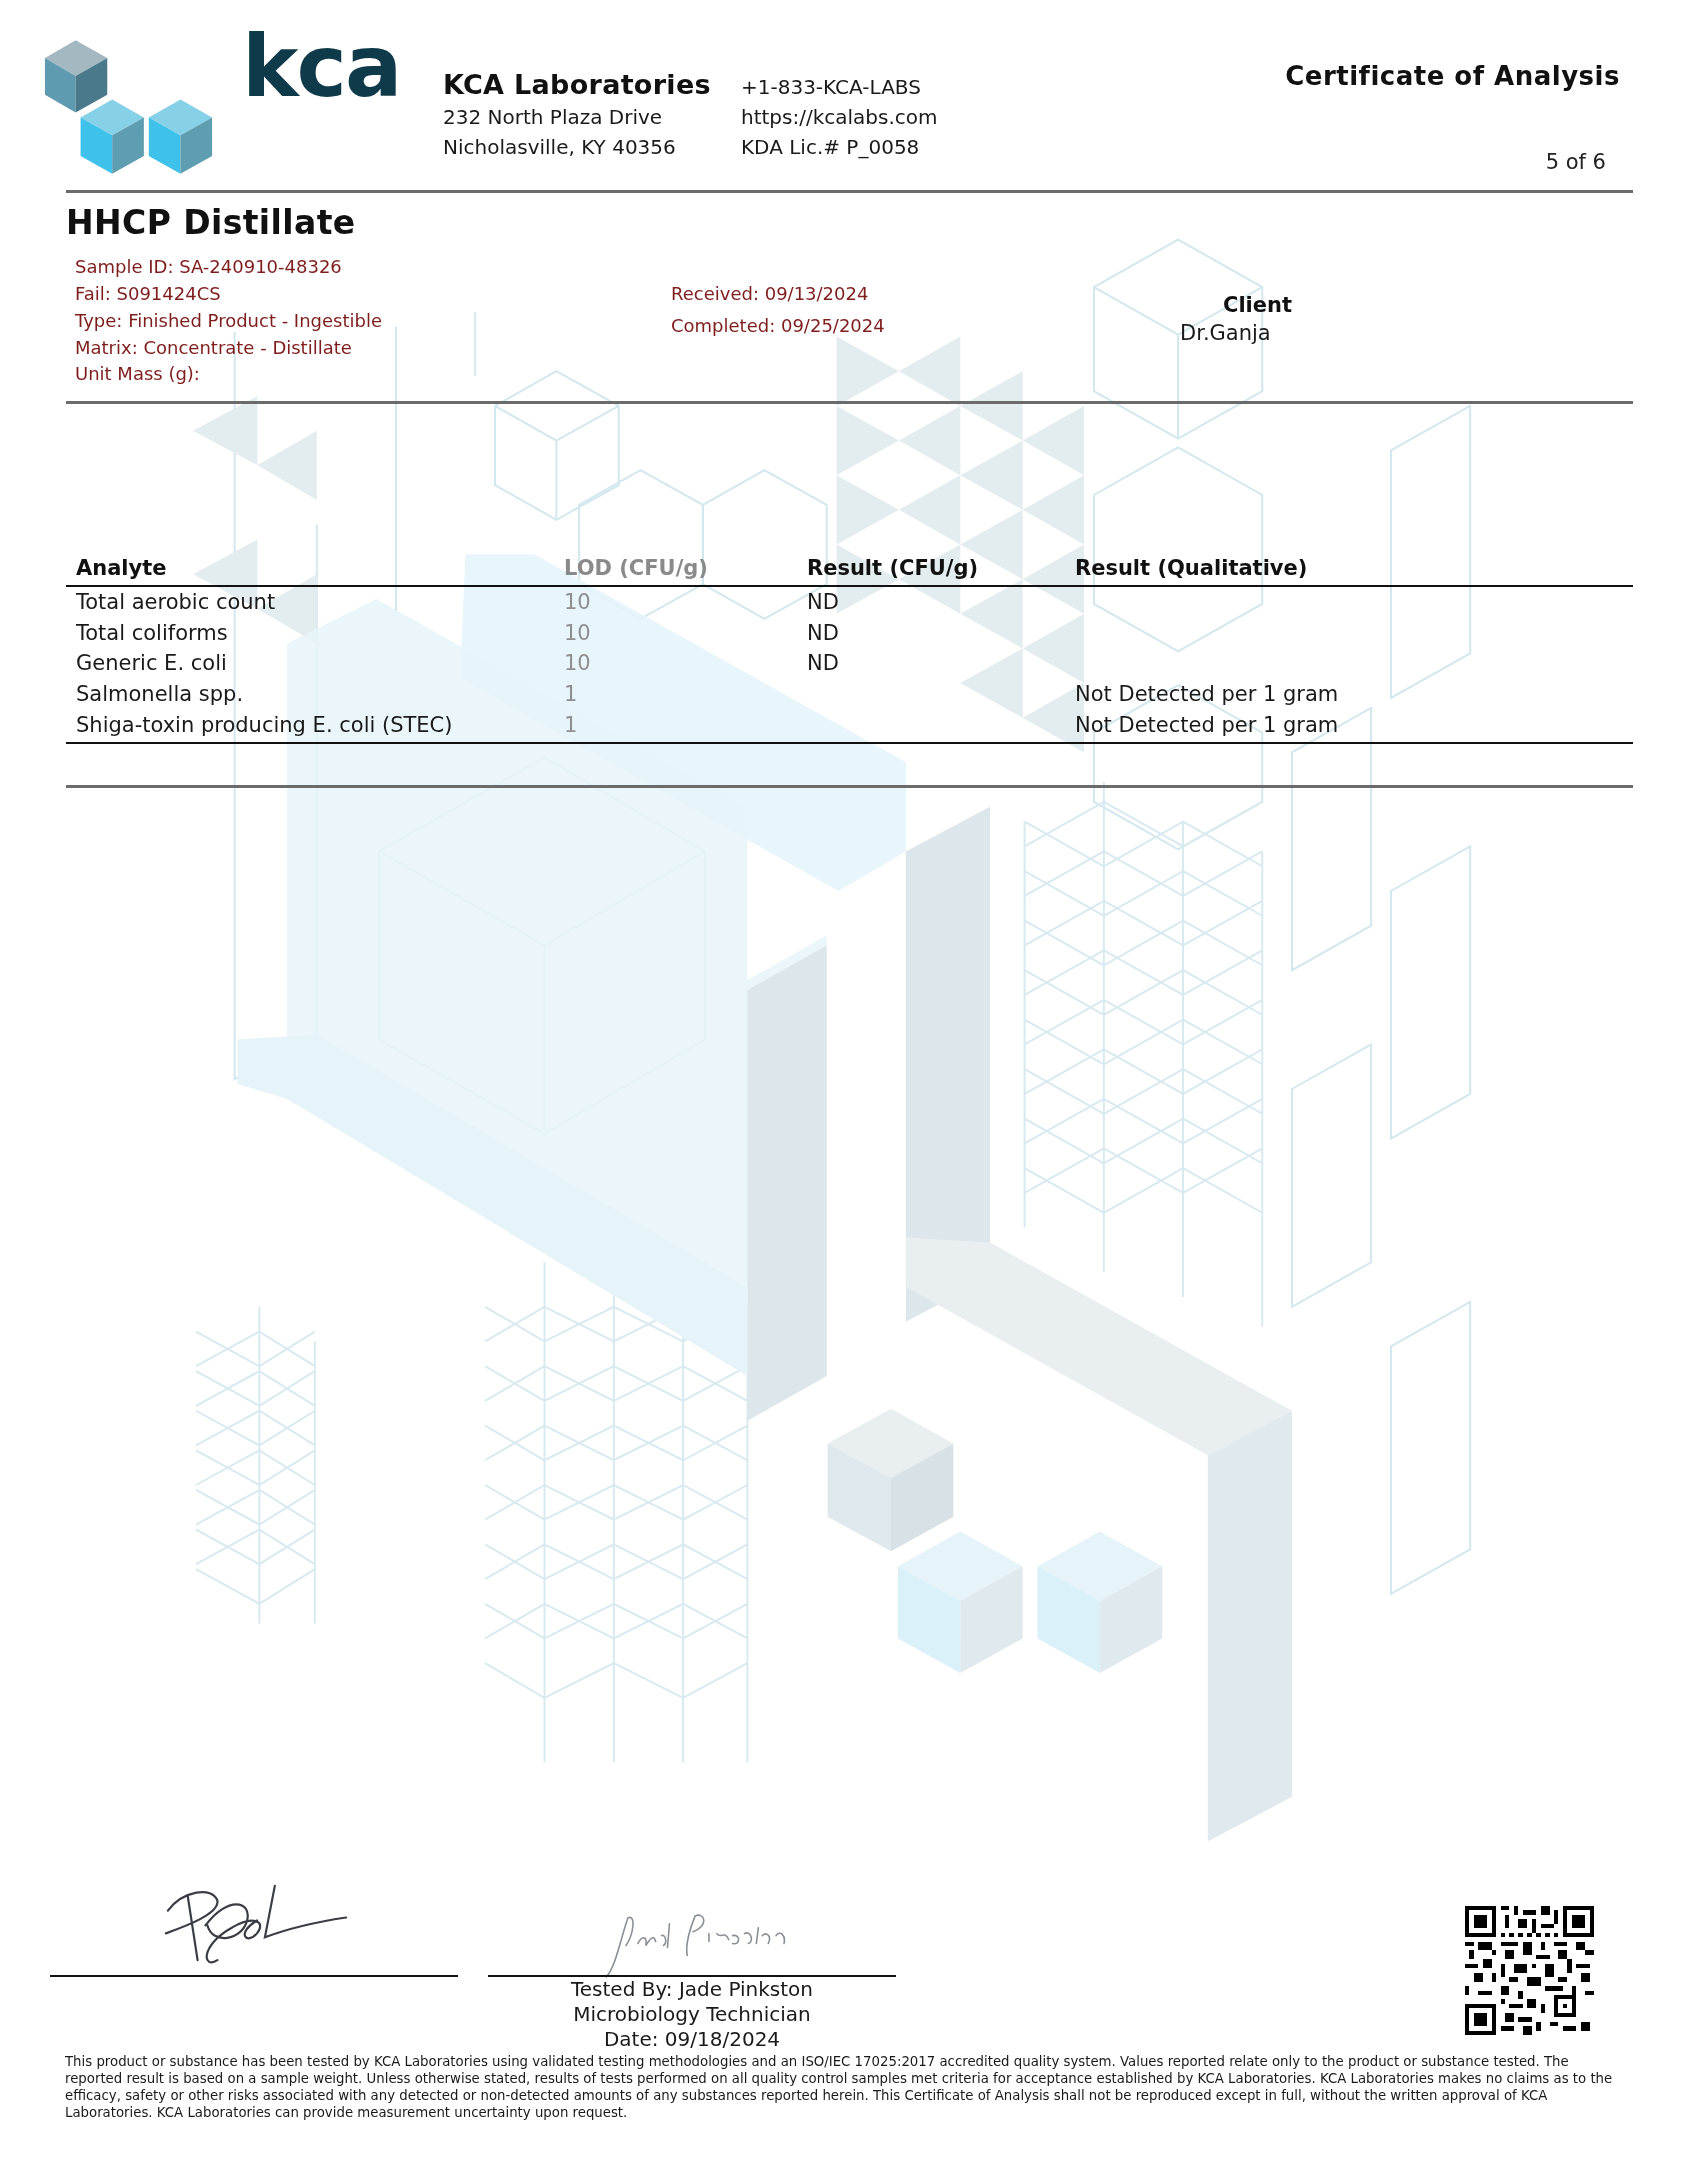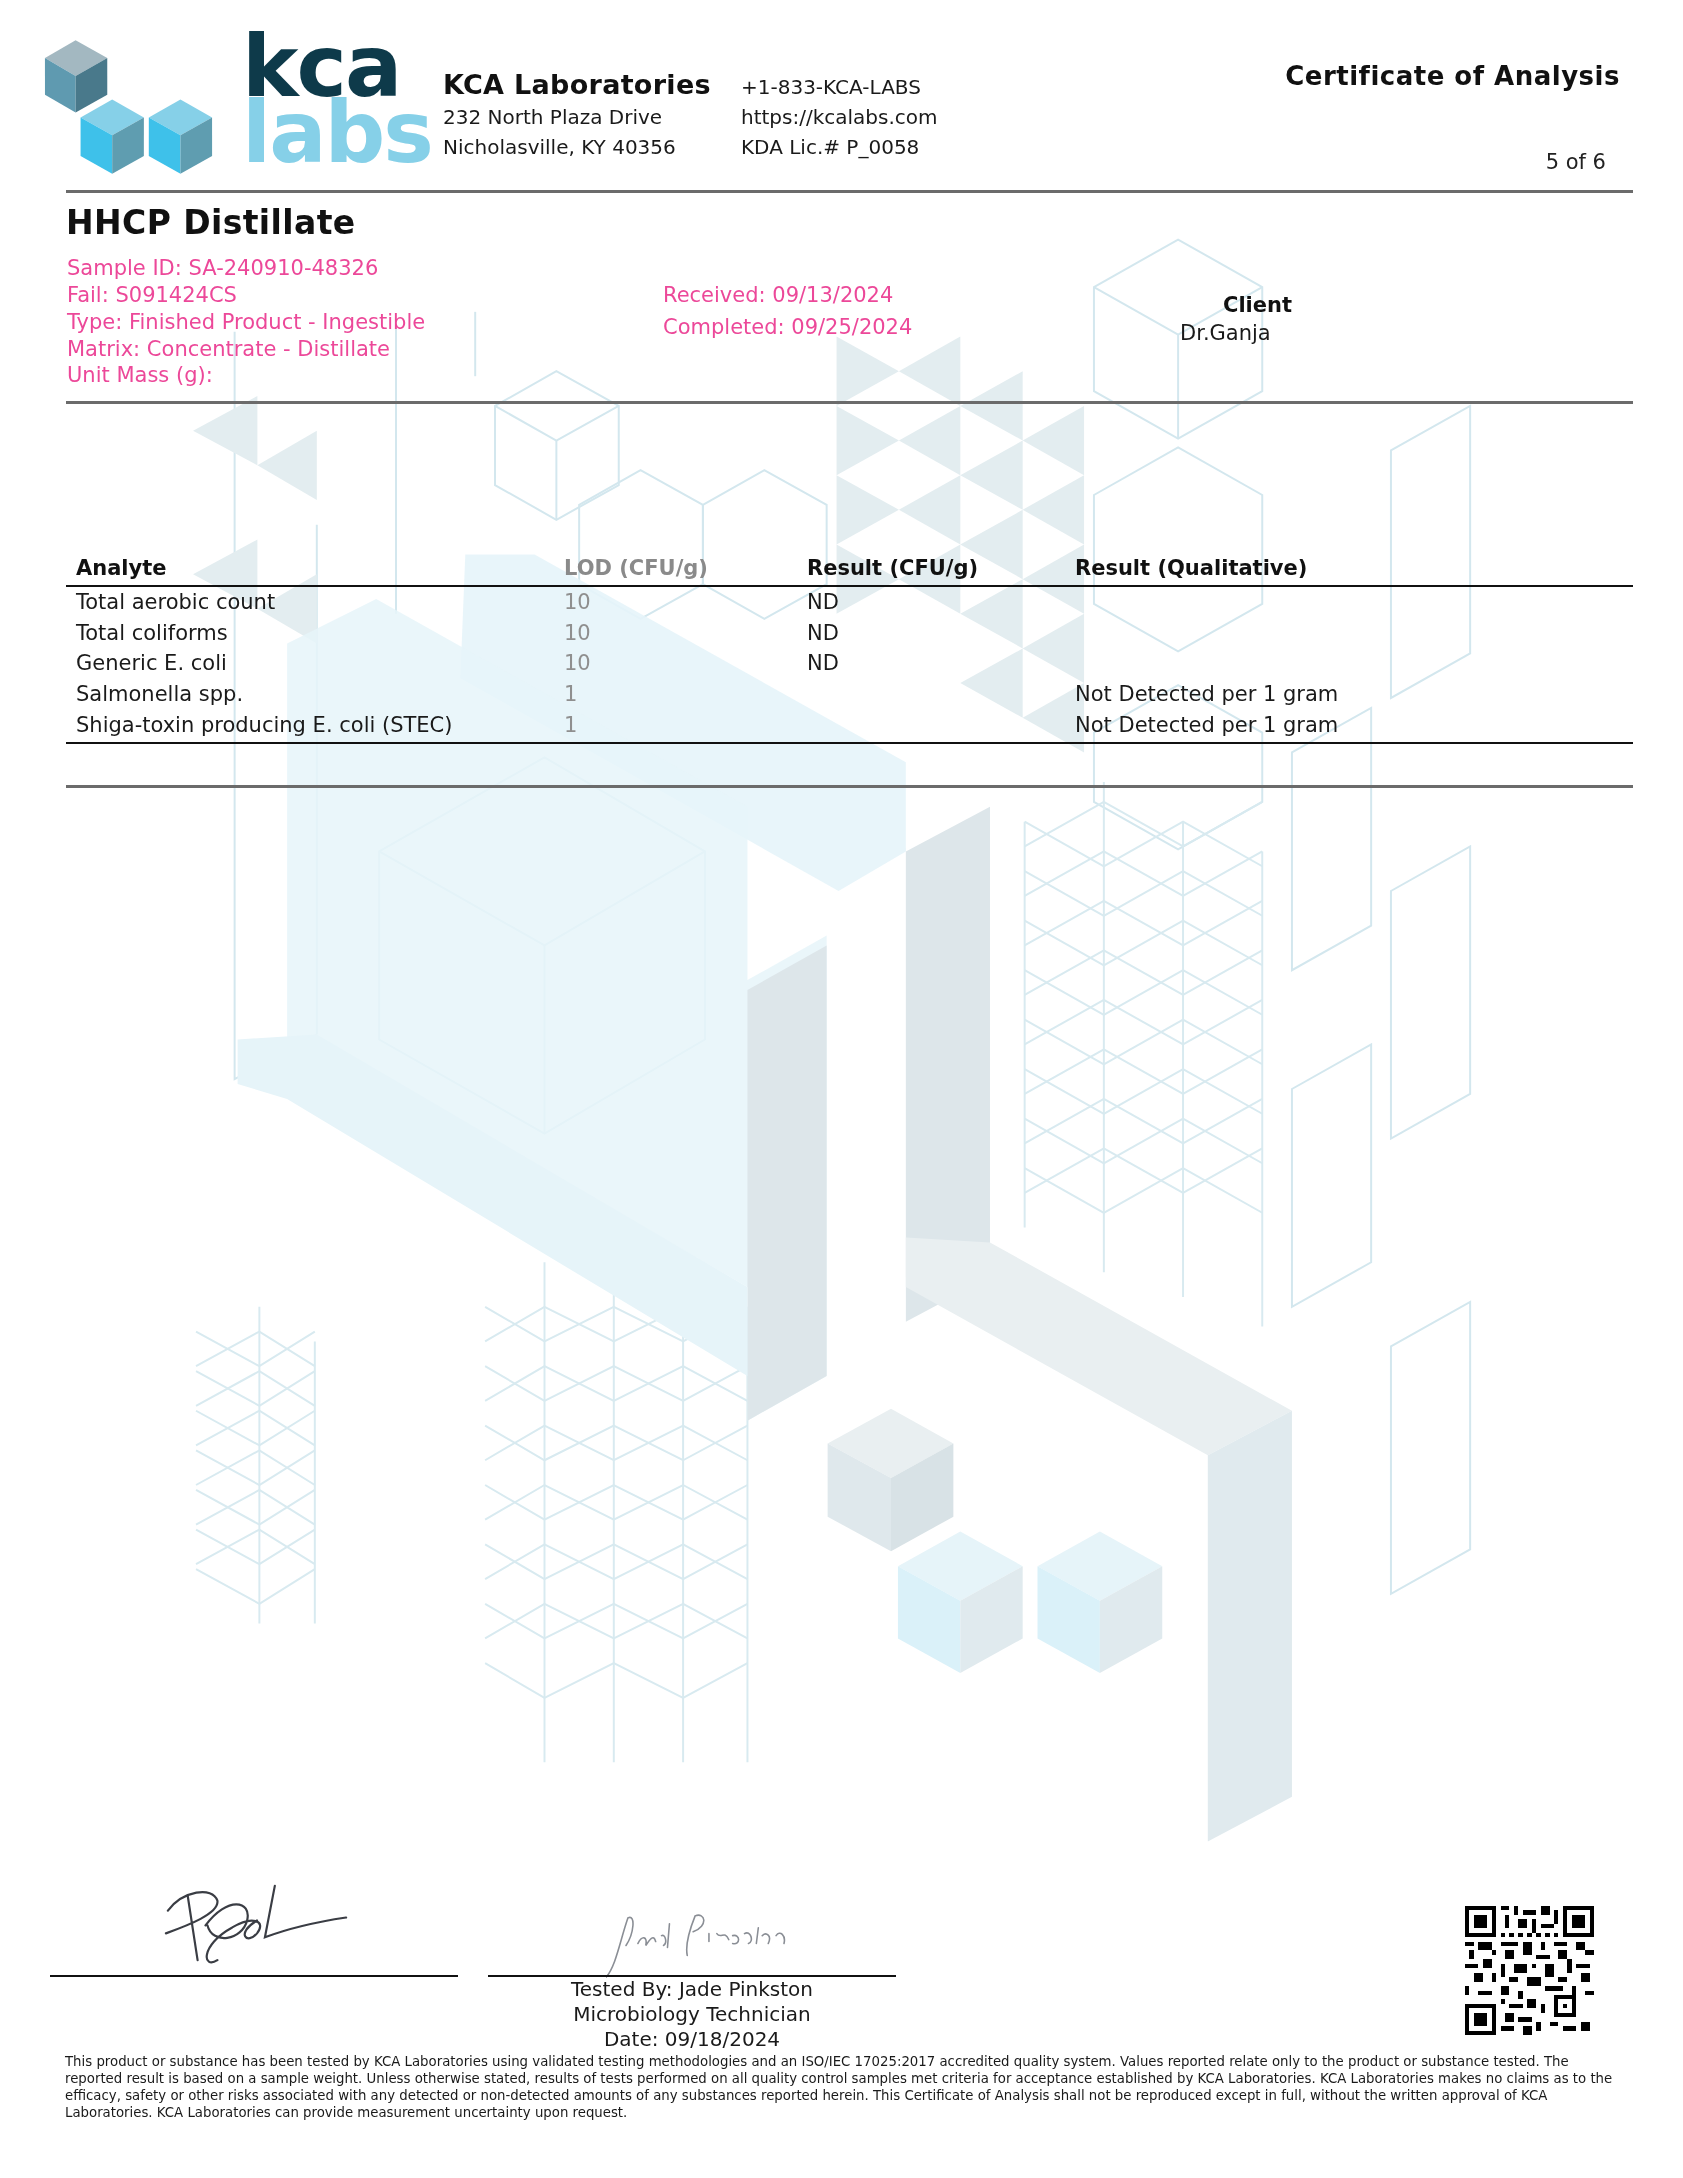--- a/index.html
+++ b/index.html
@@ -14,21 +14,21 @@
   .addr { left: 443px; font-size: 20px; color: #1a1a1a; }
   .contact { left: 741px; font-size: 20px; color: #1a1a1a; }
   .doc-title { right: 63px; top: 61px; font-size: 26px; font-weight: bold; letter-spacing: 0.5px; color: #111; }
   .page-num { right: 77px; top: 150px; font-size: 21px; color: #222; }
 
   .rule { position: absolute; left: 66px; width: 1567px; height: 3px; background: #6b6b6b; }
   .rule.black { background: #111; height: 2px; }
 
   
   .product-title { left: 66px; top: 203px; font-size: 33px; font-weight: bold; letter-spacing: 0.4px; color: #111; }
-  .info { font-size: 21px; color: #ec4899; }
+  .info { font-size: 18px; color: #7f1d1d; margin-left: 8px; }
   .client-label { left: 1180px; top: 293px; font-size: 21px; font-weight: bold; color: #111; margin-left: 43px; }
   .client-value { left: 1180px; top: 321px; font-size: 21px; color: #1a1a1a; }
 
   
   .section-title { left: 67px; top: 492px; font-size: 34px; font-weight: bold; letter-spacing: 1px; color: #111; }
   .th { top: 556px; font-size: 21px; font-weight: bold; color: #111; }
   .th.muted { color: #8a8a8a; }
   .td { font-size: 21px; color: #1a1a1a; }
   .td.muted { color: #8f8f8f; }
   .footnote { left: 66px; top: 753px; font-size: 15px; color: #222; }
@@ -181,21 +181,20 @@
       <polygon points="3,18 34,36 34,73 3,55" fill="#5f9ab0"></polygon>
       <polygon points="34,36 66,18 66,55 34,73" fill="#49798b"></polygon>
       <polygon points="39,78 71,60 103,78 71,96" fill="#86d0e8"></polygon>
       <polygon points="39,78 71,96 71,135 39,117" fill="#3ec1ea"></polygon>
       <polygon points="71,96 103,78 103,117 71,135" fill="#5f9db0"></polygon>
       <polygon points="108,78 140,60 172,78 140,96" fill="#86d0e8"></polygon>
       <polygon points="108,78 140,96 140,135 108,117" fill="#3ec1ea"></polygon>
       <polygon points="140,96 172,78 172,117 140,135" fill="#5f9db0"></polygon>
     </svg>
     <span style="position:absolute;left:200px;top:-16px;font-family:'DejaVu Sans',sans-serif;font-weight:bold;font-size:85px;letter-spacing:-2px;color:#0e3a4a;line-height:1;">kca</span>
-    <span style="position:absolute;left:200px;top:50px;font-family:'DejaVu Sans',sans-serif;font-weight:bold;font-size:85px;letter-spacing:-2px;color:#86d0e8;line-height:1;">labs</span>
   </div>
 
   <div class="abs lab-name">KCA Laboratories</div>
   <div class="abs addr" style="top:105px;">232 North Plaza Drive</div>
   <div class="abs addr" style="top:135px;">Nicholasville, KY 40356</div>
   <div class="abs contact" style="top:75px;">+1-833-KCA-LABS</div>
   <div class="abs contact" style="top:105px;">https://kcalabs.com</div>
   <div class="abs contact" style="top:135px;">KDA Lic.# P_0058</div>
   <div class="abs doc-title">Certificate of Analysis</div>
   <div class="abs page-num">5 of 6</div>

